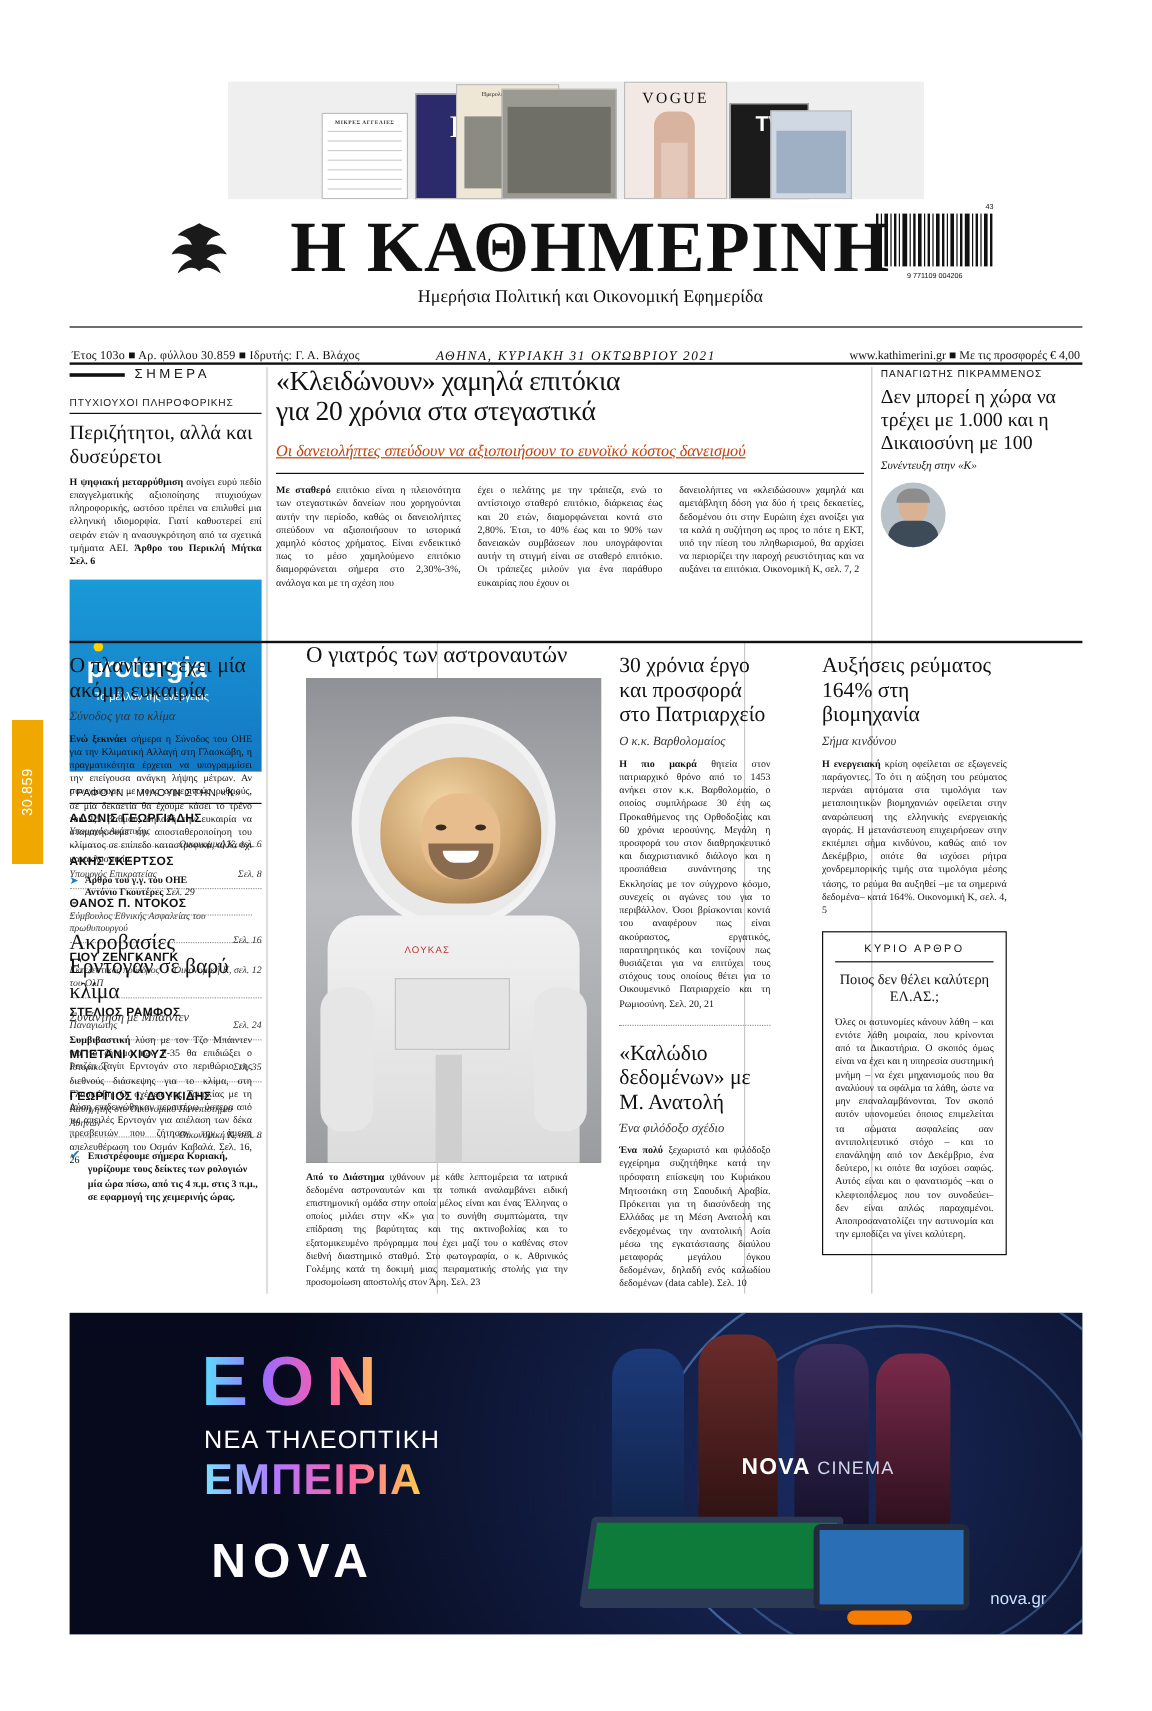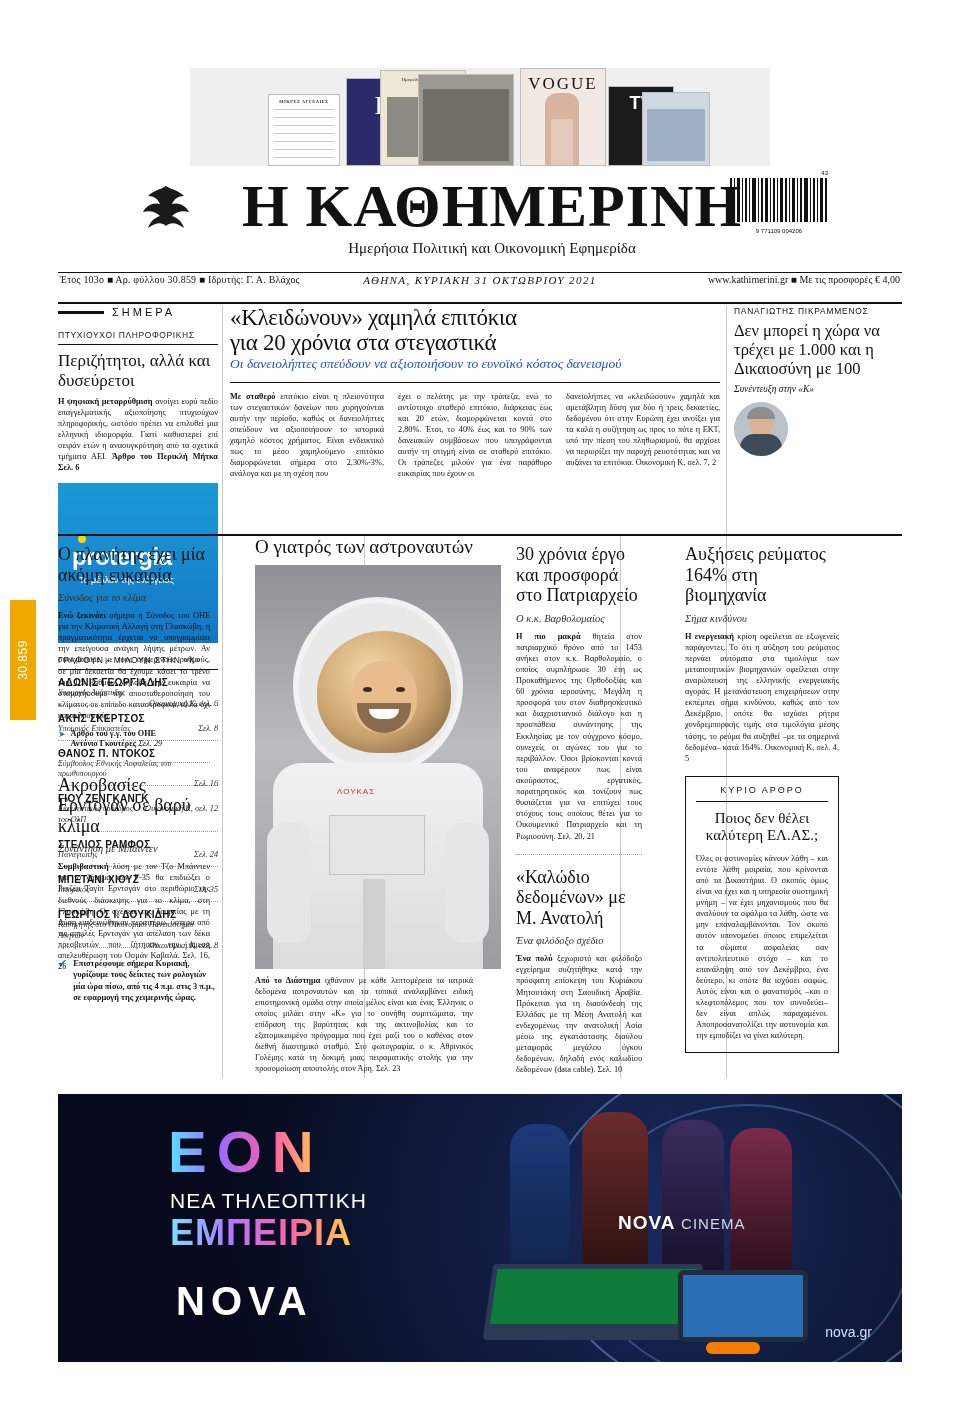--- a/index.html
+++ b/index.html
@@ -35,21 +35,21 @@
   .mag-label { position:absolute; left:0; right:0; top:4px; font-weight:bold; letter-spacing:0.5px; }
   .m1 { left: 78px; width: 72px; height: 72px; background:#ffffff; }
   .m1 .rule { position:absolute; left:4px; right:4px; height:1px; background:#cfcfcf; }
   .m2 { left: 156px; width: 76px; height: 88px; background:#2b2b6b; }
   .m3 { left: 190px; width: 86px; height: 96px; background:#eee7d6; }
   .m4 { left: 228px; width: 96px; height: 92px; background:#9a9a92; }
   .m5 { left: 330px; width: 86px; height: 98px; background:#f2e9e4; }
   .m6 { left: 418px; width: 66px; height: 80px; background:#1b1b1b; }
   .m7 { left: 452px; width: 68px; height: 74px; background:#cfd8e3; }
 
-  .vogue { position:absolute; top:5px; left:0; right:0; text-align:center; font-family:"Liberation Serif",serif; font-size:17px; letter-spacing:2px; color:#111; }
+  .vogue { position:absolute; top:5px; left:0; right:0; text-align:center; font-family:"Liberation Serif",serif; font-size:13px; letter-spacing:2px; color:#111; }
   .tvlogo { position:absolute; top:6px; left:0; right:0; text-align:center; color:#fff; font-family:"Liberation Sans",sans-serif; font-weight:bold; font-size:18px; }
   .k-letter { position:absolute; top:12px; left:0; right:0; text-align:center; font-size:26px; color:#fff; font-family:"Liberation Serif",serif; }
   .m3-title { position:absolute; top:6px; left:3px; right:3px; font-size:5px; line-height:1.2; color:#222; }
   .m3-photo { position:absolute; top:26px; left:6px; right:6px; bottom:8px; background:#8b8b84; }
   .m4-photo { position:absolute; top:14px; left:4px; right:4px; bottom:4px; background:#6f6f68; }
   .m5-figure { position:absolute; bottom:0; left:24px; width:34px; height:72px; background:#d8b4a0; border-radius:12px 12px 0 0; }
   .m5-figure:after { content:""; position:absolute; left:6px; right:6px; top:26px; bottom:0; background:#e4c9bb; }
   .m7-img { position:absolute; top:16px; left:4px; right:4px; bottom:4px; background:#9fb0c4; }
   .eagle { position:absolute; left:140px; top:182px; width:52px; height:48px; }
   .paper-title {
@@ -63,21 +63,21 @@
     text-align:center; font-size:15px; color:#111;
   }
   .barcode { position:absolute; right:132px; top:178px; width:98px; height:54px; }
   .barcode .bar { position:absolute; top:0; bottom:10px; background:#111; }
   .barcode .bcnum { position:absolute; bottom:-2px; left:0; right:0; font-size:6px; font-family:"Liberation Sans",sans-serif; text-align:center; }
   .barcode .bcsup { position:absolute; top:-8px; right:0; font-size:6px; font-family:"Liberation Sans",sans-serif; }
 
   
   .rule-top { position:absolute; left:58px; right:58px; top:272px; height:1px; background:#111; }
   .rule-bot { position:absolute; left:58px; right:58px; top:302px; height:2px; background:#111; }
-  .infobar { position:absolute; left:58px; right:58px; top:270px; height:24px; font-size:10.5px; }
+  .infobar { position:absolute; left:58px; right:58px; top:287px; height:24px; font-size:10.5px; }
   .infobar .left { position:absolute; left:2px; top:4px; font-size:10px; letter-spacing:0.2px; }
   .infobar .center { position:absolute; left:0; right:0; top:4px; text-align:center; font-style:italic; letter-spacing:1.4px; font-size:11px; }
   .infobar .right { position:absolute; right:2px; top:4px; font-size:10px; }
 
   
   .grid { position:absolute; left:58px; top:306px; width:844px; height:772px; }
   .vline { position:absolute; top:0; width:1px; background:#c8c8c8; }
 
   .col-a { position:absolute; left:0;   top:0; width:160px; }
   .col-mid { position:absolute; left:172px; top:0; width:490px; }
@@ -112,21 +112,21 @@
   .dashline { border-top:1px dotted #999; margin:6px 0; }
 
   .note-box { margin-top:10px; display:flex; gap:6px; }
   .note-check { color:#1f7ac0; font-size:11px; line-height:1; }
   .note-txt { font-size:8.4px; line-height:1.35; font-weight:bold; }
 
   
   .headline {
     font-size:23px; line-height:1.08; font-weight:normal; letter-spacing:-0.3px;
   }
-  .subhead { font-size:13.5px; font-style:italic; color:#1d4ed8; }
+  .subhead { font-size:13.5px; font-style:italic; margin-top:12px; color:#c2410c;text-decoration:underline; }
   .rule-mid { height:1px; background:#111; margin:10px 0 8px; }
   .three-cols { display:flex; gap:14px; }
   .three-cols > div { flex:1; font-size:8.3px; line-height:1.34; text-align:justify; }
 
   
   .band2 { position:absolute; left:0; top:228px; width:844px; }
   .hr-band { height:2px; background:#111; }
 
   .sec-title { font-size:18px; line-height:1.14; margin-top:8px; }
   .sec-sub { font-size:10.5px; font-style:italic; margin-top:7px; color:#333; }
@@ -152,21 +152,21 @@
   .chest-name { position:absolute; left:64px; top:24px; font-family:"Liberation Sans",sans-serif; font-size:8px; letter-spacing:1px; color:#b33; }
   .tube { position:absolute; left:90px; top:116px; width:22px; bottom:0; background:#cfcfcf; }
   .shoulder-l { position:absolute; left:-6px; top:60px; width:44px; height:120px; background:#e6e6e6; border-radius:18px; }
   .shoulder-r { position:absolute; right:-6px; top:60px; width:44px; height:120px; background:#e6e6e6; border-radius:18px; }
   .photo-cap { font-size:8.2px; line-height:1.34; text-align:justify; margin-top:7px; }
 
   
   .edit-box { border:1px solid #111; margin-top:12px; padding:8px 10px 10px; }
   .edit-head { font-family:"Liberation Sans",sans-serif; font-size:9px; letter-spacing:2px; text-align:center; }
   .edit-hr { height:1px; background:#111; margin:6px 0 8px; }
-  .edit-title { font-size:15px; line-height:1.16; text-align:center; }
+  .edit-title { font-size:12px; line-height:1.16; text-align:center; }
   .edit-body { font-size:8.3px; line-height:1.34; text-align:justify; margin-top:8px; }
 
   
   .col-name { font-family:"Liberation Sans",sans-serif; font-size:8.4px; letter-spacing:0.8px; }
   .col-title { font-size:16.5px; line-height:1.16; margin-top:5px; }
   .col-italic { font-size:9.5px; font-style:italic; margin-top:6px; }
   .col-portrait { width:54px; height:54px; border-radius:50%; background:#b9c2c9; float:left; margin:8px 8px 2px 0; position:relative; overflow:hidden; }
   .cp-head { position:absolute; left:15px; top:8px; width:24px; height:26px; border-radius:50%; background:#d8b293; }
   .cp-body { position:absolute; left:6px; top:32px; width:42px; height:24px; border-radius:14px 14px 0 0; background:#3d4a57; }
   .cp-hair { position:absolute; left:13px; top:5px; width:28px; height:12px; border-radius:14px 14px 0 0; background:#8d8d8d; }

